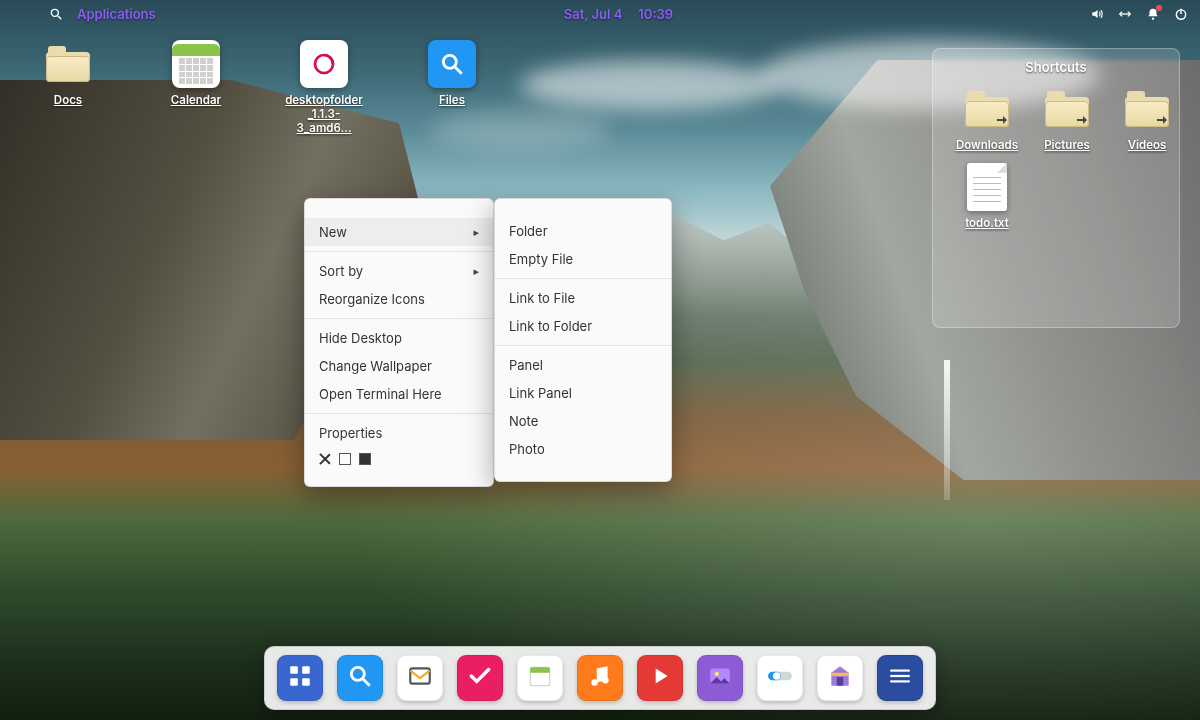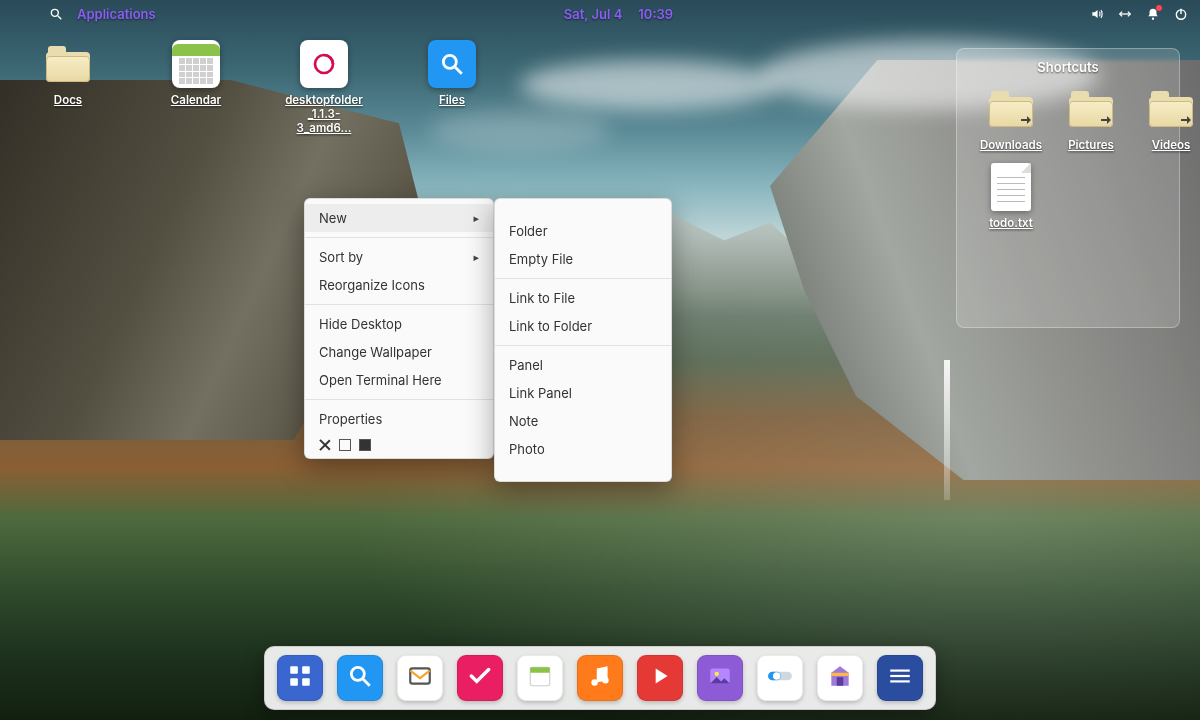--- a/index.html
+++ b/index.html
@@ -77,38 +77,38 @@
   .tile-calendar{ background:#fff; flex-direction:column; }
   .tile-calendar .hdr{width:100%; height:12px; background:#8bc34a; border-radius:6px 6px 0 0;}
   .tile-calendar .grid{width:34px; height:26px; margin-top:2px; display:grid; grid-template:repeat(4,1fr)/repeat(5,1fr); gap:1px;}
   .tile-calendar .grid div{background:#d0d0d0;}
 
   .tile-deb{ background:#fff; }
   .tile-files{ background:#2196f3; }
 
   
   .shortcuts {
-    position:absolute; top:48px; right:20px; width:224px; height:280px;
+    position:absolute; top:48px; right:20px; width:248px; height:280px;
     background: rgba(255,255,255,.16); border:1px solid rgba(255,255,255,.3);
     border-radius:8px; backdrop-filter: blur(2px);
     padding:10px 14px 14px; color:#fff;
   }
   .shortcuts .title{ text-align:center; font-size:13px; font-weight:600; text-shadow:0 1px 2px rgba(0,0,0,.6); margin-bottom:10px;}
   .shortcuts .grid{ display:grid; grid-template-columns:repeat(3,1fr); gap:10px 0; justify-items:center; }
   .shortcuts .dicon{ width:80px; }
   .shortcuts .file-glyph{ width:40px; height:48px; background:#fff; border-radius:3px; position:relative; box-shadow:0 2px 6px rgba(0,0,0,.35);}
   .shortcuts .file-glyph::before{content:""; position:absolute; right:0; top:0; border-width:0 0 10px 10px; border-style:solid; border-color:transparent transparent #ddd transparent;}
   .shortcuts .file-glyph .lines{position:absolute; left:6px; right:6px; top:14px; bottom:8px; background:repeating-linear-gradient(#bbb 0 1px, transparent 1px 6px);}
 
   
   .context-menu, .submenu {
     position:absolute; background:#fafafa; color:#333; font-size:13px;
     border:1px solid rgba(0,0,0,.12); border-radius:6px;
     box-shadow: 0 8px 28px rgba(0,0,0,.35);
-    padding:5px 0;
+    padding:19px 0;
   }
   .context-menu { top:198px; left:304px; width:190px; }
   .submenu      { top:198px; left:494px; width:178px; padding:18px 0;}
   .menu-item { padding:6px 14px; display:flex; align-items:center; justify-content:space-between; cursor:default; }
   .menu-item.hover { background:#ededed; }
   .menu-sep { height:1px; background:#e2e2e2; margin:5px 0; }
   .menu-arrow{ font-size:11px; color:#444; }
   .menu-footer{ padding:6px 14px 2px; display:flex; gap:8px; }
   .menu-footer .sw{ width:12px; height:12px; border:1px solid #555; }
   .menu-footer .sw.x{ position:relative; border:none;}

